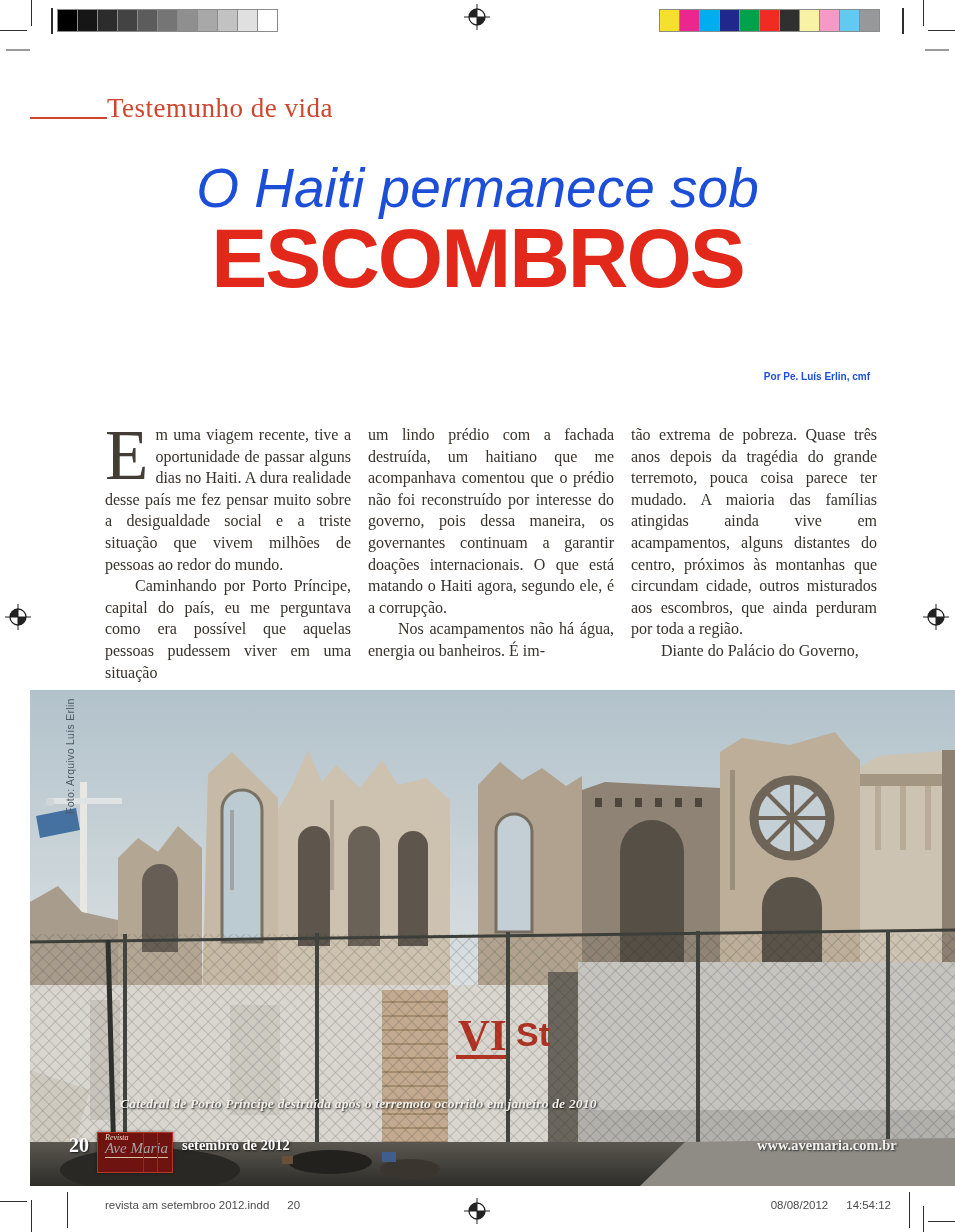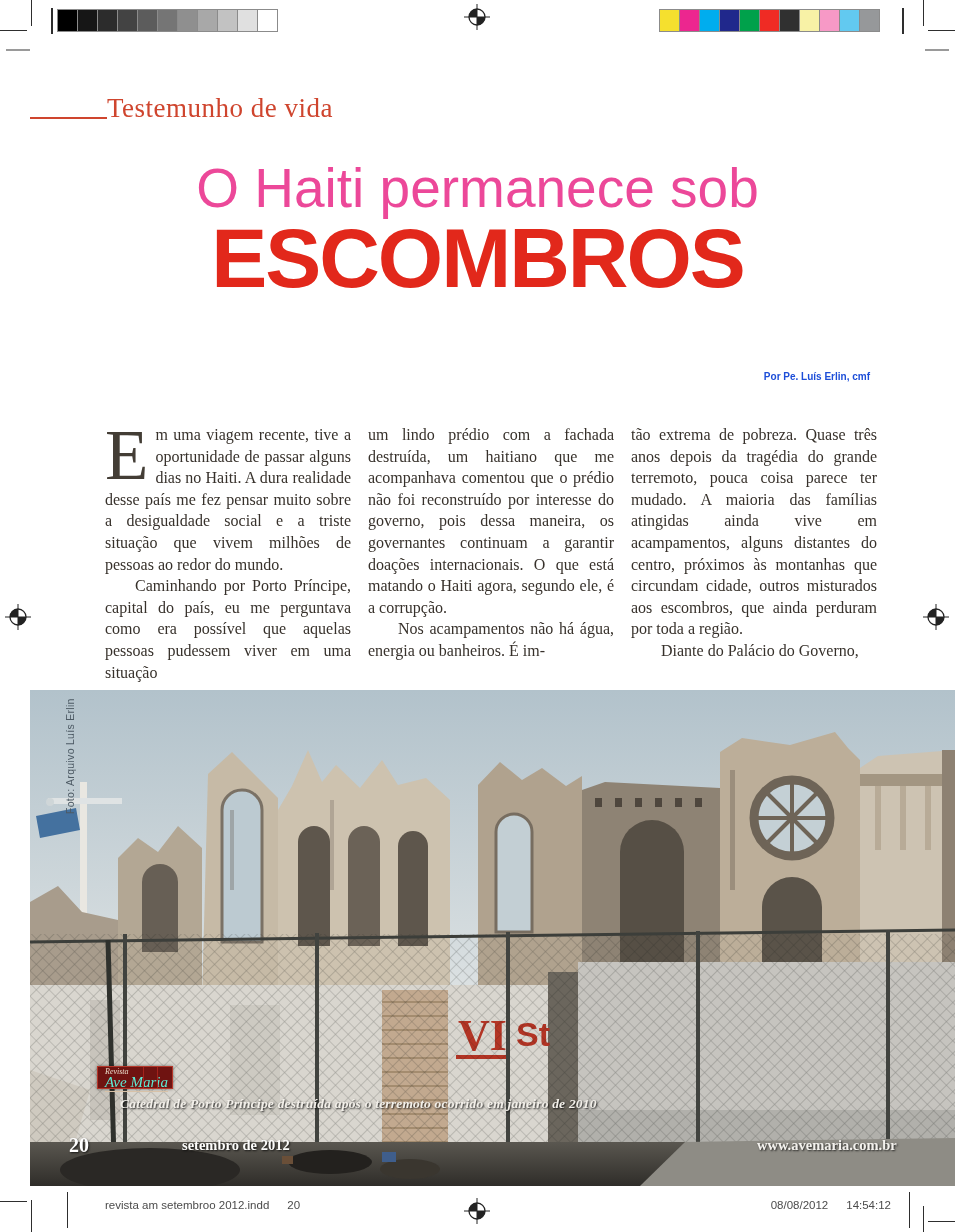--- a/index.html
+++ b/index.html
@@ -10,21 +10,21 @@
   .mark{position:absolute;background:#2e2e2e;}
   .mark.gray{background:#9a9a9a;}
   .regmark{position:absolute;width:26px;height:26px;}
   .swatchbar{position:absolute;top:9px;display:flex;}
   .swatchbar .swatch{width:21px;height:23px;border:1px solid #8b8b8b;box-sizing:border-box;margin-left:-1px;}
 
   
   .section-line{position:absolute;left:30px;top:117px;width:77px;height:2px;background:#cf452e;}
   .section-head{position:absolute;left:107px;top:93px;font-size:27px;color:#cf452e;letter-spacing:.5px;}
   .title1{position:absolute;left:0;top:156px;width:955px;text-align:center;
-          font-family:"Liberation Sans",sans-serif;font-size:55px;color:#ec4899;}
+          font-family:"Liberation Sans",sans-serif;font-style:italic;font-size:55px;color:#1d4ed8;}
   .title2{position:absolute;left:0;top:210px;width:955px;text-align:center;
           font-family:"Liberation Sans",sans-serif;font-weight:bold;font-size:84px;color:#e2281b;letter-spacing:-2px;}
   .byline{position:absolute;right:85px;top:371px;font-family:"Liberation Sans",sans-serif;
           font-weight:bold;font-size:10px;color:#1d4ed8;}
 
   
   .columns{position:absolute;left:105px;top:424px;width:772px;display:flex;gap:17px;}
   .col{width:246px;font-size:16px;line-height:21.6px;text-align:justify;color:#37312b;hyphens:auto;}
   .col p{margin:0;}
   .col p.indent{text-indent:30px;}
@@ -34,24 +34,24 @@
   .photo{position:absolute;left:30px;top:690px;width:925px;height:496px;}
   .photo svg{display:block;}
   .credit{position:absolute;left:64px;top:814px;transform:rotate(-90deg);transform-origin:0 0;
           font-family:"Liberation Sans",sans-serif;font-size:10.5px;color:#4d5a64;letter-spacing:.3px;}
   .caption{position:absolute;left:120px;top:1096px;font-style:italic;font-weight:bold;font-size:13.5px;
            color:#f3f0ea;text-shadow:1px 1px 2px rgba(0,0,0,.85);letter-spacing:.2px;}
 
   
   .pagenum{position:absolute;left:69px;top:1134px;font-weight:bold;font-size:20px;color:#ffffff;
            text-shadow:1px 1px 2px rgba(0,0,0,.7);}
-  .logo{position:absolute;left:97px;top:1066px;width:76px;height:23px;background:#6f1311;
+  .logo{position:absolute;left:97px;top:1132px;width:76px;height:41px;background:#6f1311;
         border:1px solid #b5372a;box-sizing:border-box;box-shadow:0 0 3px rgba(0,0,0,.5);}
   .logo .lg-top{position:absolute;left:7px;top:0px;font-size:8px;font-style:italic;color:#e9dbc9;}
-  .logo .lg-name{position:absolute;left:7px;top:7px;font-size:15px;font-style:italic;color:#5eead4;
+  .logo .lg-name{position:absolute;left:7px;top:7px;font-size:15px;font-style:italic;color:#a3a3a3;
                  border-bottom:1px solid #d8c2a8;padding-bottom:0px;}
   .logo .lg-grid{position:absolute;right:14px;top:0;width:1px;height:100%;background:#a5221c;}
   .logo .lg-grid2{position:absolute;right:28px;top:0;width:1px;height:100%;background:#a5221c;}
   .issue{position:absolute;left:182px;top:1137px;font-weight:bold;font-size:14.5px;color:#fdfdfb;
          text-shadow:1px 1px 2px rgba(0,0,0,.75);}
   .website{position:absolute;left:757px;top:1137px;font-weight:bold;font-size:14.5px;color:#f4f2ee;
            text-shadow:1px 1px 2px rgba(0,0,0,.75);}
 
   
   .slug{position:absolute;top:1199px;font-family:"Liberation Sans",sans-serif;font-size:11.5px;color:#4b4b4b;}

